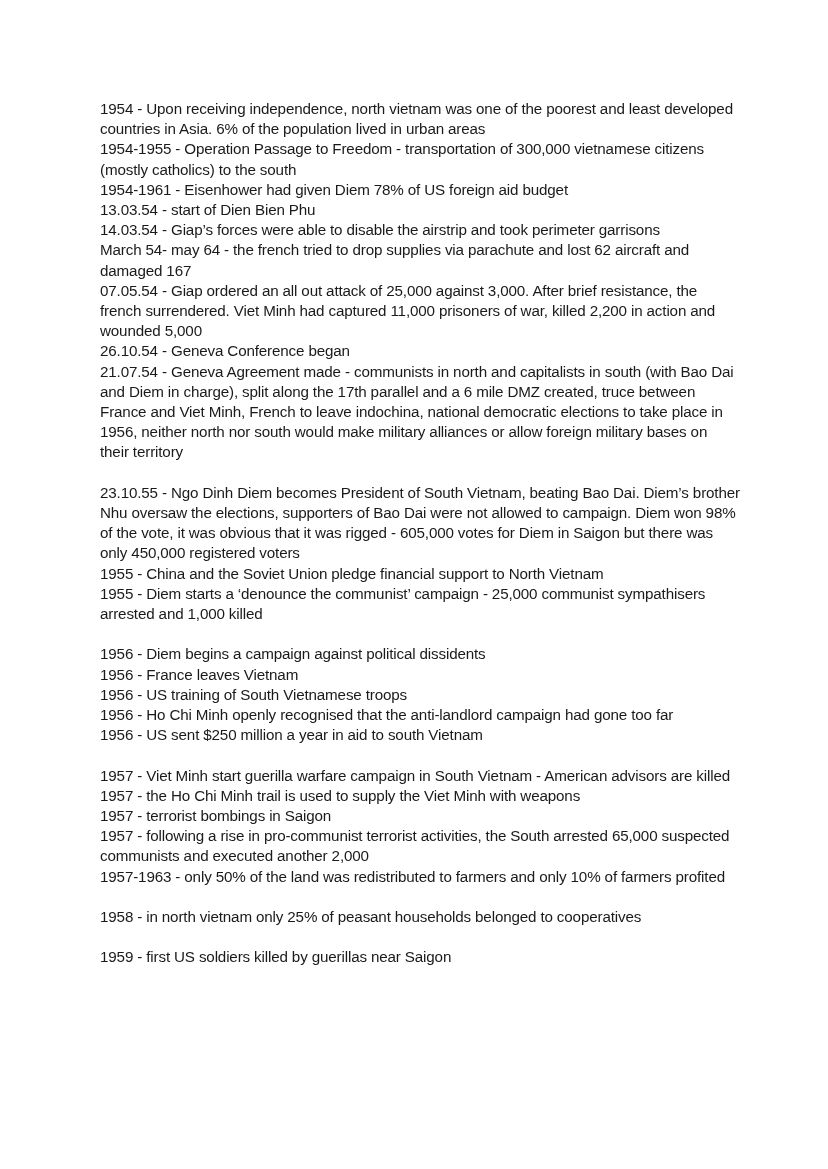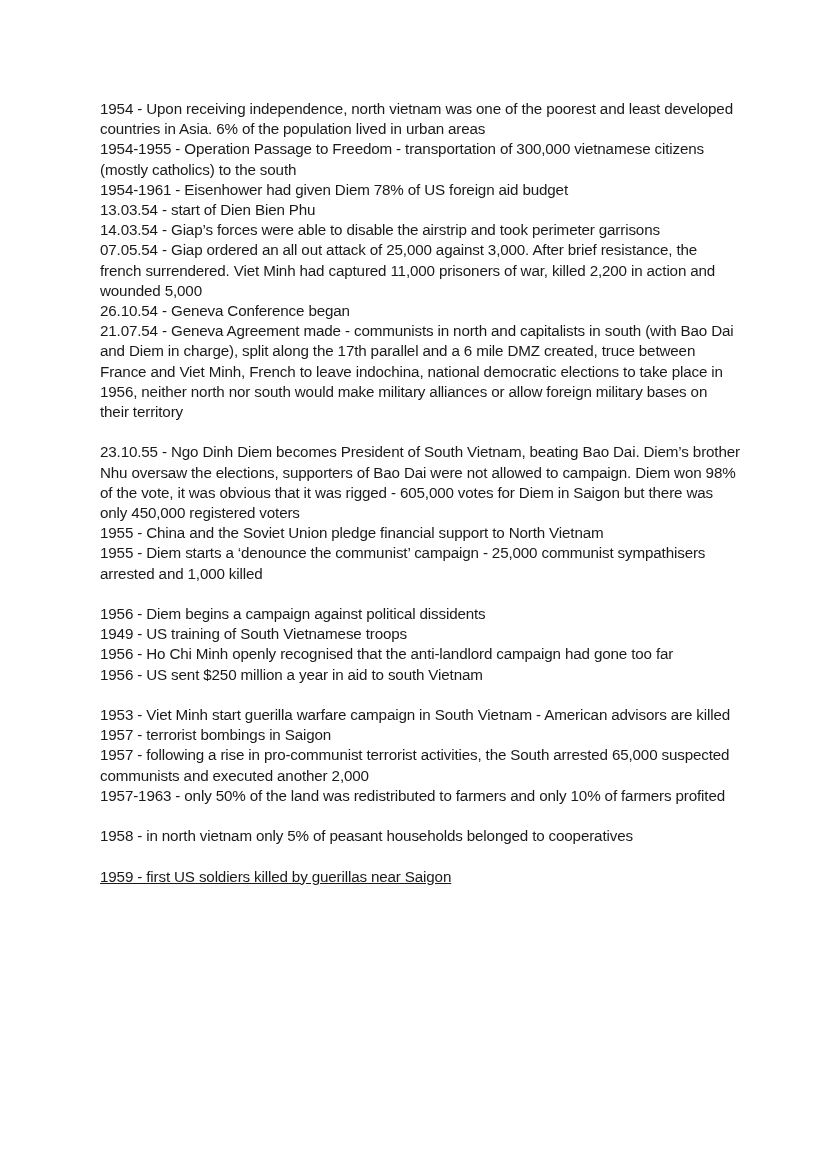--- a/index.html
+++ b/index.html
@@ -20,63 +20,66 @@
       width: 640px;
       font-family: "Liberation Sans", sans-serif;
       font-size: 15.2px;
       line-height: 20.2px;
       color: #1a1a1a;
       letter-spacing: -0.15px;
     }
     .section {
       margin: 0 0 20.2px 0;
     }
-    .section:last-child { margin-bottom: 16px; text-decoration: underline; }
+    .section:last-child { margin-bottom: 16px; }
     .entry {
       margin: 0;
       padding: 0;
     }
   </style>
 </head>
 <body>
 
 <div class="page">
 
   <div class="section">
     <p class="entry">1954 - Upon receiving independence, north vietnam was one of the poorest and least developed countries in Asia. 6% of the population lived in urban areas</p>
     <p class="entry">1954-1955 - Operation Passage to Freedom - transportation of 300,000 vietnamese citizens (mostly catholics) to the south</p>
     <p class="entry">1954-1961 - Eisenhower had given Diem 78% of US foreign aid budget</p>
     <p class="entry">13.03.54 - start of Dien Bien Phu</p>
     <p class="entry">14.03.54 - Giap’s forces were able to disable the airstrip and took perimeter garrisons</p>
+    <p class="entry">March 54- may 64 - the french tried to drop supplies via parachute and lost 62 aircraft and damaged 167</p>
     <p class="entry">07.05.54 - Giap ordered an all out attack of 25,000 against 3,000. After brief resistance, the french surrendered. Viet Minh had captured 11,000 prisoners of war, killed 2,200 in action and wounded 5,000</p>
     <p class="entry">26.10.54 - Geneva Conference began</p>
     <p class="entry">21.07.54 - Geneva Agreement made - communists in north and capitalists in south (with Bao Dai and Diem in charge), split along the 17th parallel and a 6 mile DMZ created, truce between France and Viet Minh, French to leave indochina, national democratic elections to take place in 1956, neither north nor south would make military alliances or allow foreign military bases on their territory</p>
   </div>
 
   <div class="section">
     <p class="entry">23.10.55 - Ngo Dinh Diem becomes President of South Vietnam, beating Bao Dai. Diem’s brother Nhu oversaw the elections, supporters of Bao Dai were not allowed to campaign. Diem won 98% of the vote, it was obvious that it was rigged - 605,000 votes for Diem in Saigon but there was only 450,000 registered voters</p>
     <p class="entry">1955 - China and the Soviet Union pledge financial support to North Vietnam</p>
     <p class="entry">1955 - Diem starts a ‘denounce the communist’ campaign - 25,000 communist sympathisers arrested and 1,000 killed</p>
   </div>
 
   <div class="section">
     <p class="entry">1956 - Diem begins a campaign against political dissidents</p>
-    <p class="entry">1949 - US training of South Vietnamese troops</p>
+    <p class="entry">1956 - France leaves Vietnam</p>
+    <p class="entry">1956 - US training of South Vietnamese troops</p>
     <p class="entry">1956 - Ho Chi Minh openly recognised that the anti-landlord campaign had gone too far</p>
     <p class="entry">1956 - US sent $250 million a year in aid to south Vietnam</p>
   </div>
 
   <div class="section">
-    <p class="entry">1953 - Viet Minh start guerilla warfare campaign in South Vietnam - American advisors are killed</p>
+    <p class="entry">1957 - Viet Minh start guerilla warfare campaign in South Vietnam - American advisors are killed</p>
+    <p class="entry">1957 - the Ho Chi Minh trail is used to supply the Viet Minh with weapons</p>
     <p class="entry">1957 - terrorist bombings in Saigon</p>
     <p class="entry">1957 - following a rise in pro-communist terrorist activities, the South arrested 65,000 suspected communists and executed another 2,000</p>
     <p class="entry">1957-1963 - only 50% of the land was redistributed to farmers and only 10% of farmers profited</p>
   </div>
 
   <div class="section">
-    <p class="entry">1958 - in north vietnam only 5% of peasant households belonged to cooperatives</p>
+    <p class="entry">1958 - in north vietnam only 25% of peasant households belonged to cooperatives</p>
   </div>
 
   <div class="section">
     <p class="entry">1959 - first US soldiers killed by guerillas near Saigon</p>
   </div>
 
 </div>
 
 </body></html>

